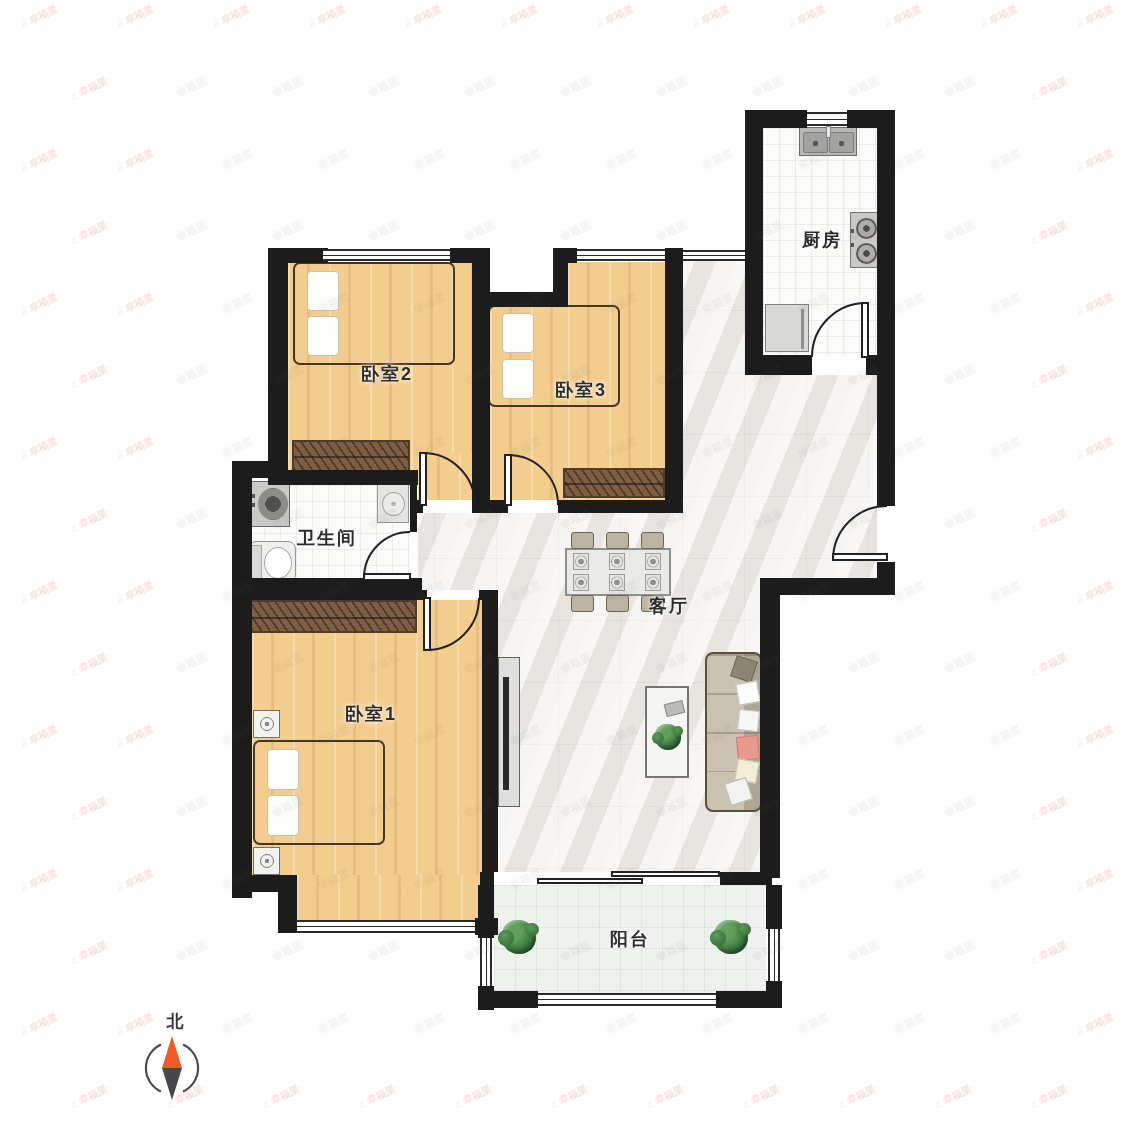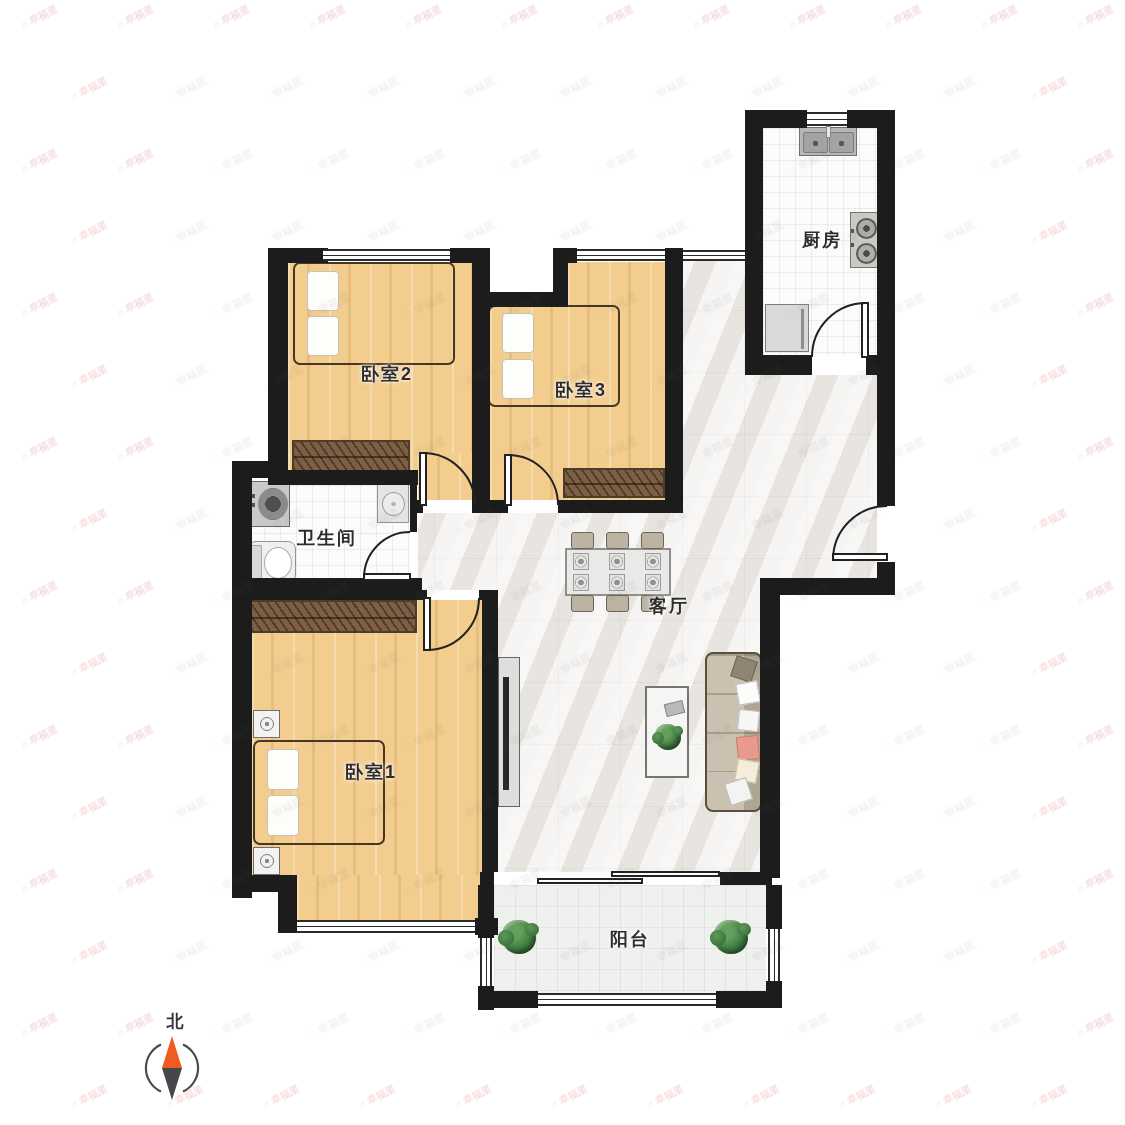--- a/index.html
+++ b/index.html
@@ -243,21 +243,21 @@
       <rect x="833" y="554" width="54" height="6" fill="#fff"></rect>
       <path d="M887,506 A54,54 0 0 0 833,560" fill="none"></path>
     </g>
   </svg>
 
   <div class="room-label" style="left:822px;top:240px">厨房</div>
   <div class="room-label" style="left:387px;top:374px">卧室2</div>
   <div class="room-label" style="left:581px;top:390px">卧室3</div>
   <div class="room-label" style="left:327px;top:538px">卫生间</div>
   <div class="room-label" style="left:669px;top:606px">客厅</div>
-  <div class="room-label" style="left:371px;top:772px">卧室1</div>
+  <div class="room-label" style="left:371px;top:714px">卧室1</div>
   <div class="room-label" style="left:630px;top:939px">阳台</div>
 
   <div class="abs" style="left:130px;top:1000px;width:90px;height:120px;z-index:60">
     <div style="position:absolute;left:50%;top:10px;transform:translateX(-50%);font-weight:bold;font-size:17px;color:#333">北</div>
     <svg width="90" height="120" style="position:static">
       <path d="M53,44.4 A26,26 0 0 1 53,91.6" fill="none" stroke="#4b4b4b" stroke-width="2.2"></path>
       <path d="M31,91.6 A26,26 0 0 1 31,44.4" fill="none" stroke="#4b4b4b" stroke-width="2.2"></path>
       <polygon points="42,36 32,68 52,68" fill="#f15a22"></polygon>
       <polygon points="32,68 52,68 42,100" fill="#45474b"></polygon>
     </svg>

